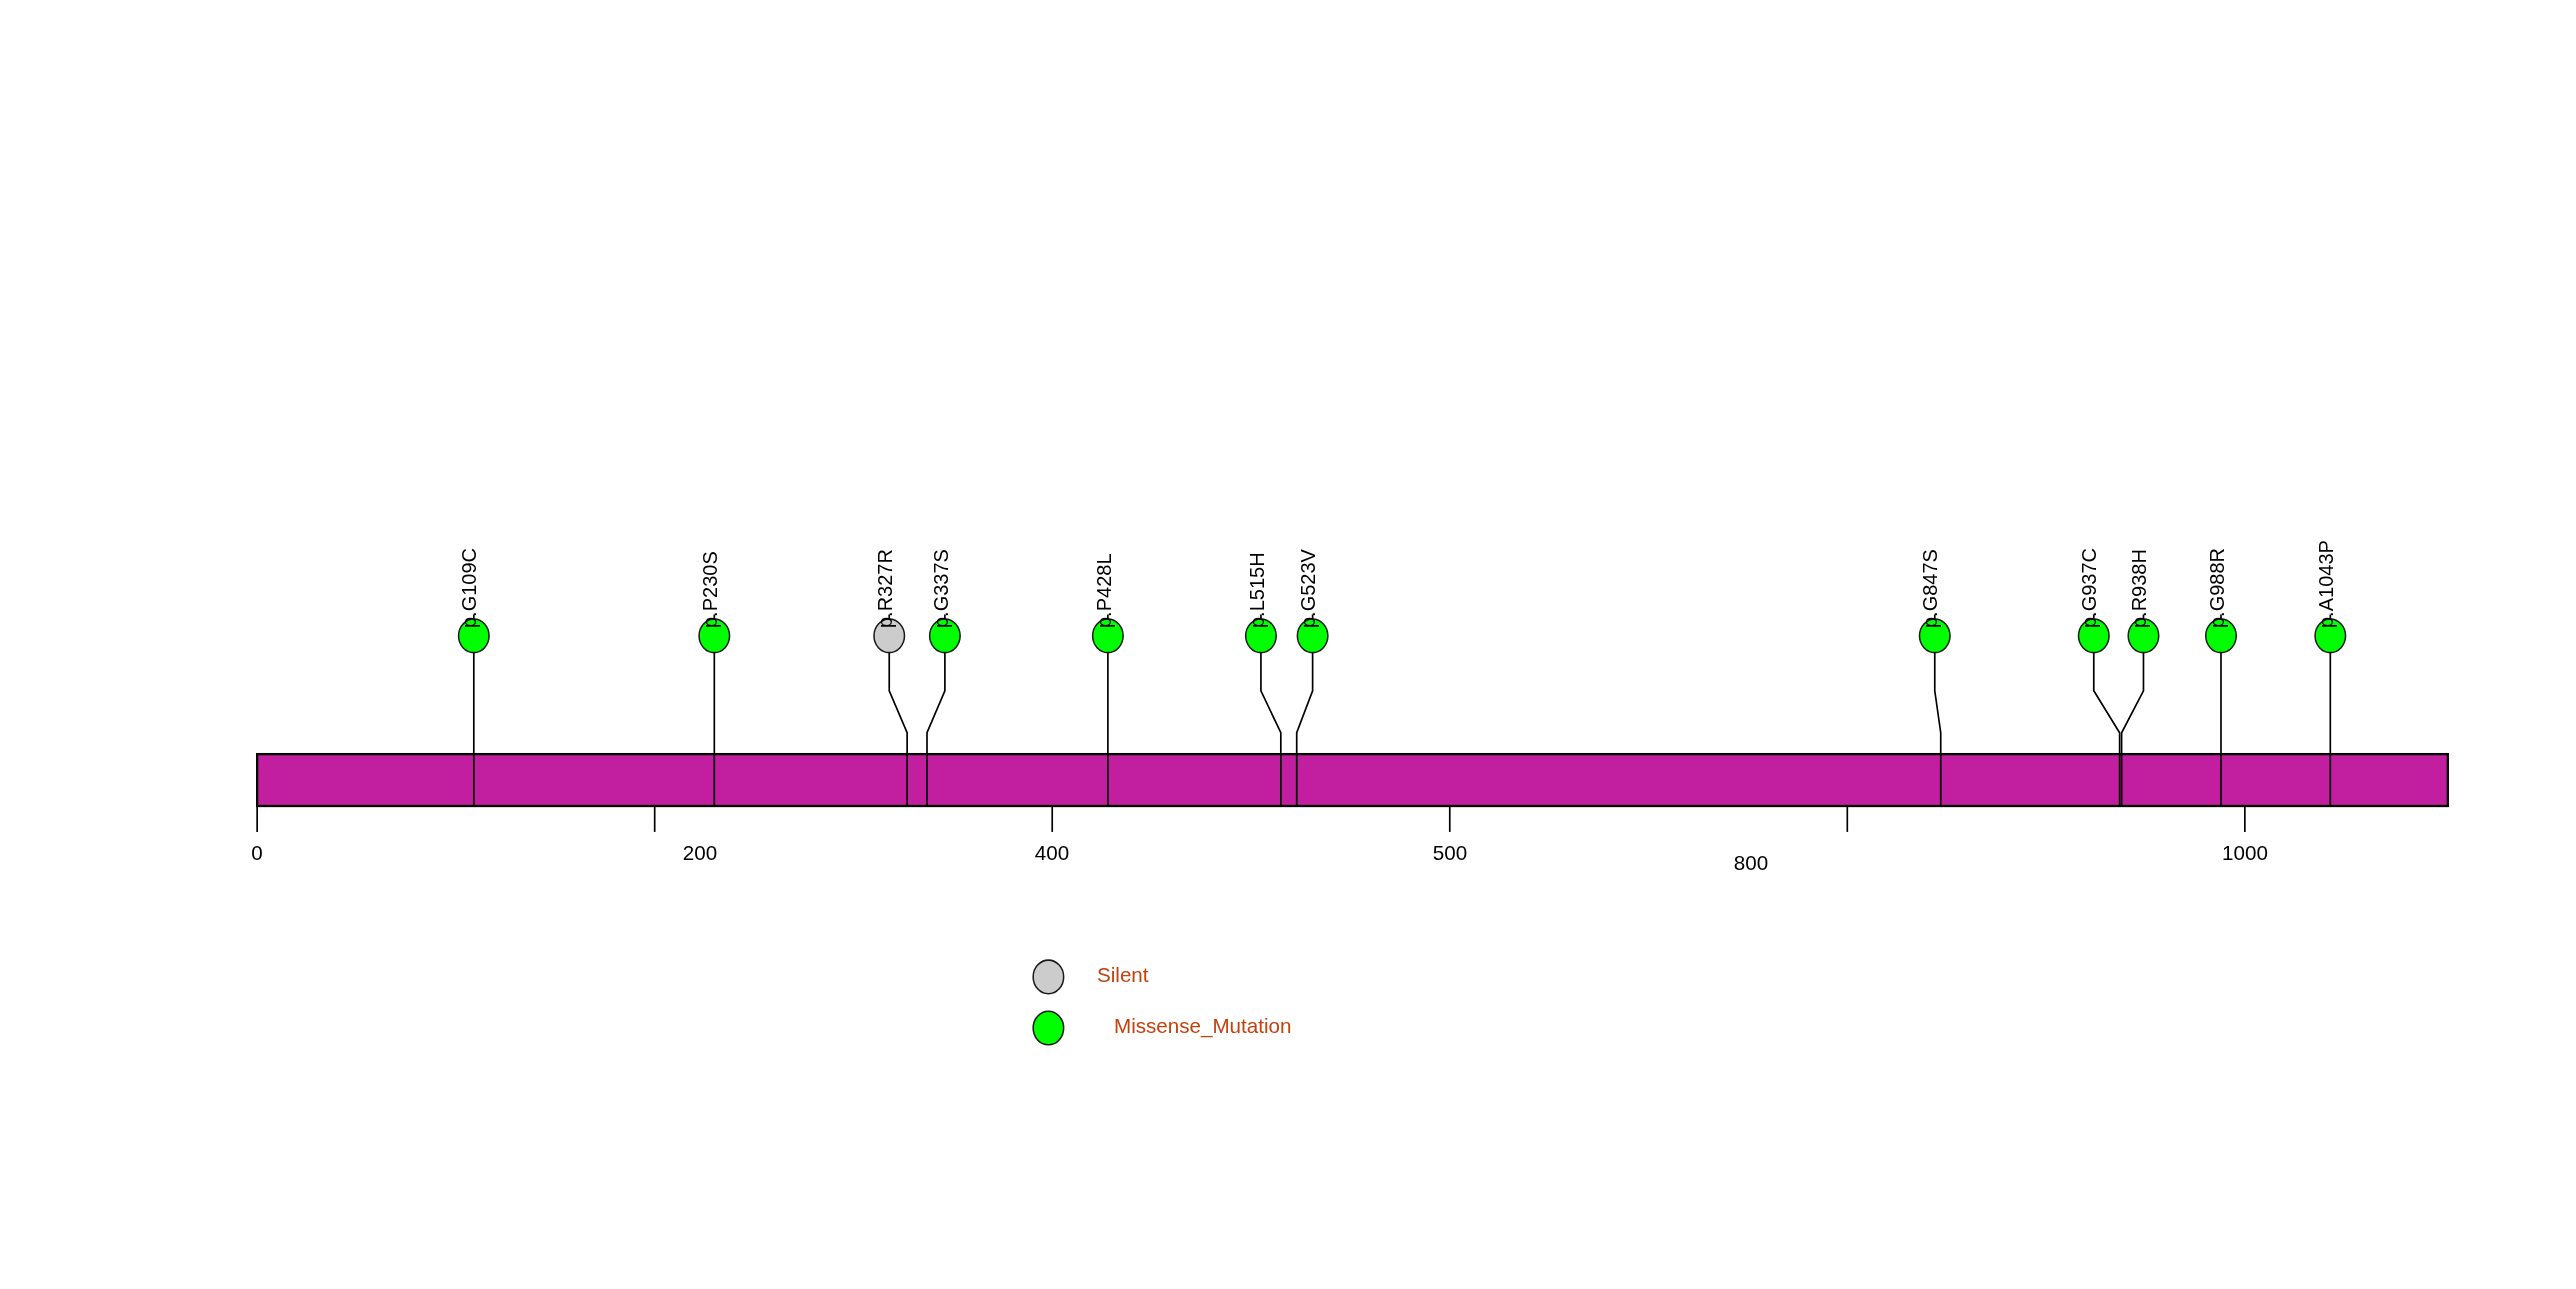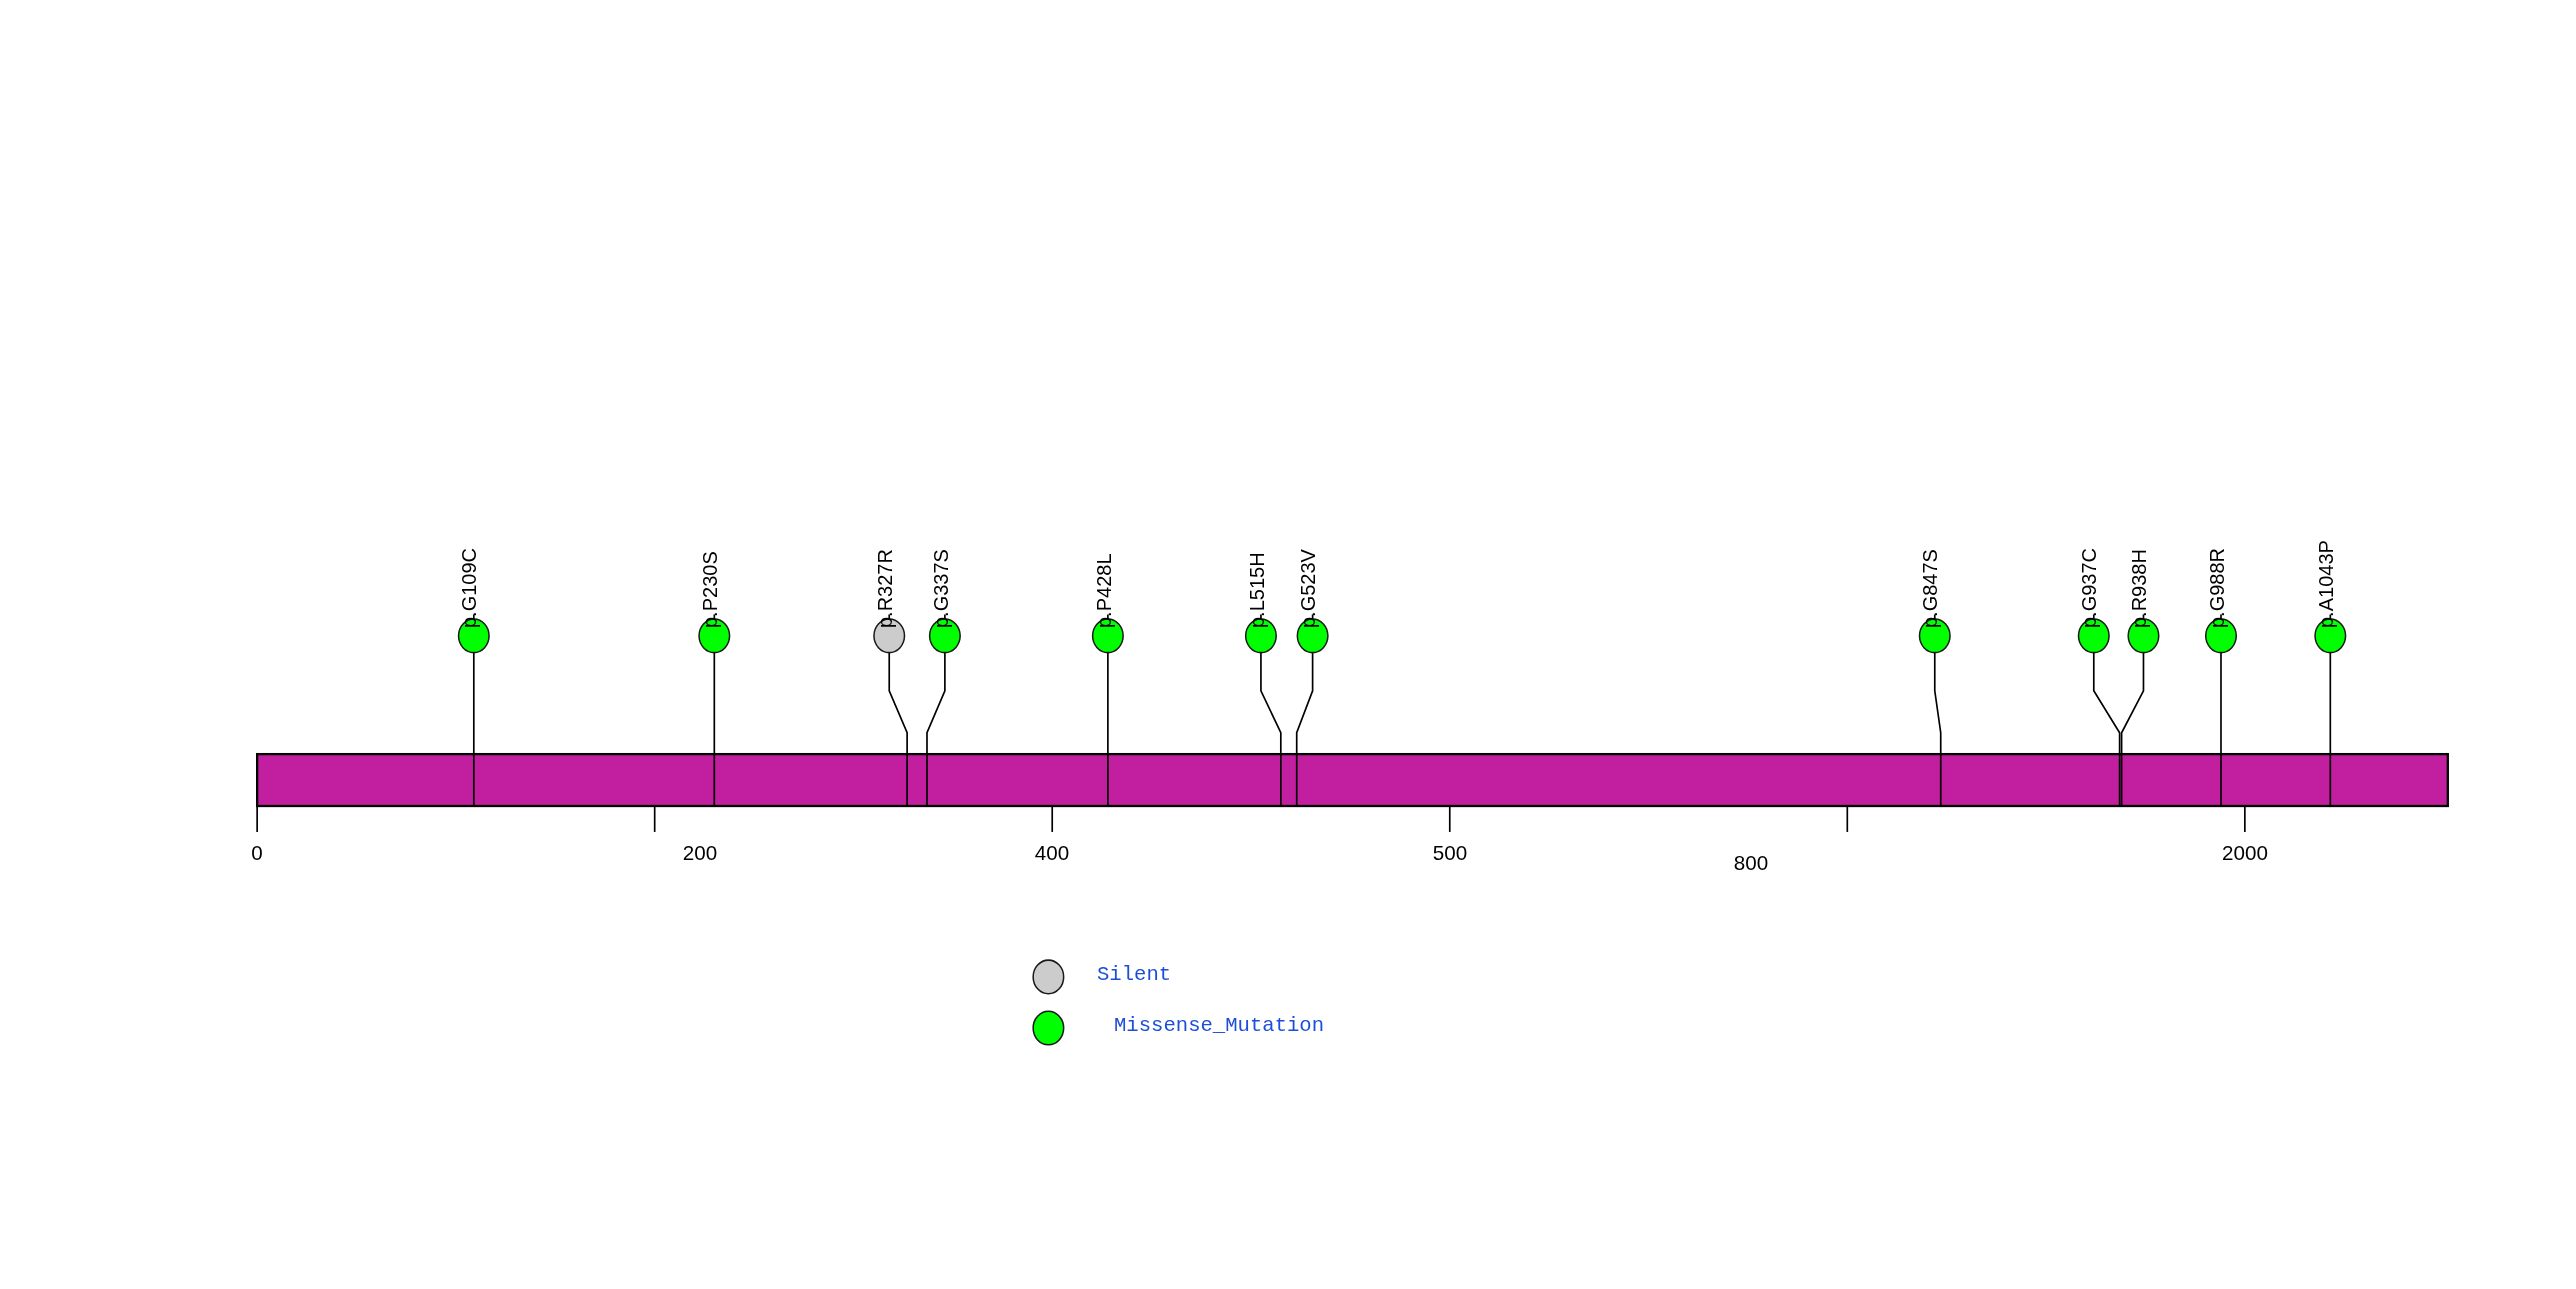--- a/index.html
+++ b/index.html
@@ -39,23 +39,23 @@
   .axis-tick-label {
     position: absolute;
     font-family: "Liberation Sans", sans-serif;
     font-size: 20.6px;
     color: #000000;
     white-space: nowrap;
     transform: translateX(-50%);
   }
   .legend-label {
     position: absolute;
-    font-family: Liberation Mono, monospace;
+    font-family: Liberation Sans, sans-serif;
     font-size: 20.6px;
-    color: #1d4ed8;
+    color: #c2410c;
     white-space: nowrap;
   }
 </style>
 </head>
 <body>
 
 <div id="plot">
 
   <svg id="lolli-svg" viewBox="0 0 3376 1690">
 
@@ -147,21 +147,21 @@
       <div class="mut-label" style="left: 2229px; top: 605px;">p.G988R</div>
       <div class="mut-label" style="left: 2338px; top: 605px;">p.A1043P</div>
     </div>
 
   <div id="axis-labels">
       <div class="axis-tick-label" style="left: 257px; top: 841px;">0</div>
       <div class="axis-tick-label" style="left: 655px; top: 841px; margin-left: 45px;">200</div>
       <div class="axis-tick-label" style="left: 1052px; top: 841px;">400</div>
       <div class="axis-tick-label" style="left: 1450px; top: 841px;">500</div>
       <div class="axis-tick-label" style="left: 1751px; top: 841px; margin-top: 10px;">800</div>
-      <div class="axis-tick-label" style="left: 2245px; top: 841px;">2000</div>
+      <div class="axis-tick-label" style="left: 2245px; top: 841px;">1000</div>
     </div>
 
   <div id="legend-labels">
       <div class="legend-label" style="left: 1097px; top: 963px;">Silent</div>
       <div class="legend-label" style="left: 1097px; top: 1014px; margin-left: 17px;">Missense_Mutation</div>
     </div>
 
 </div>
 
 

